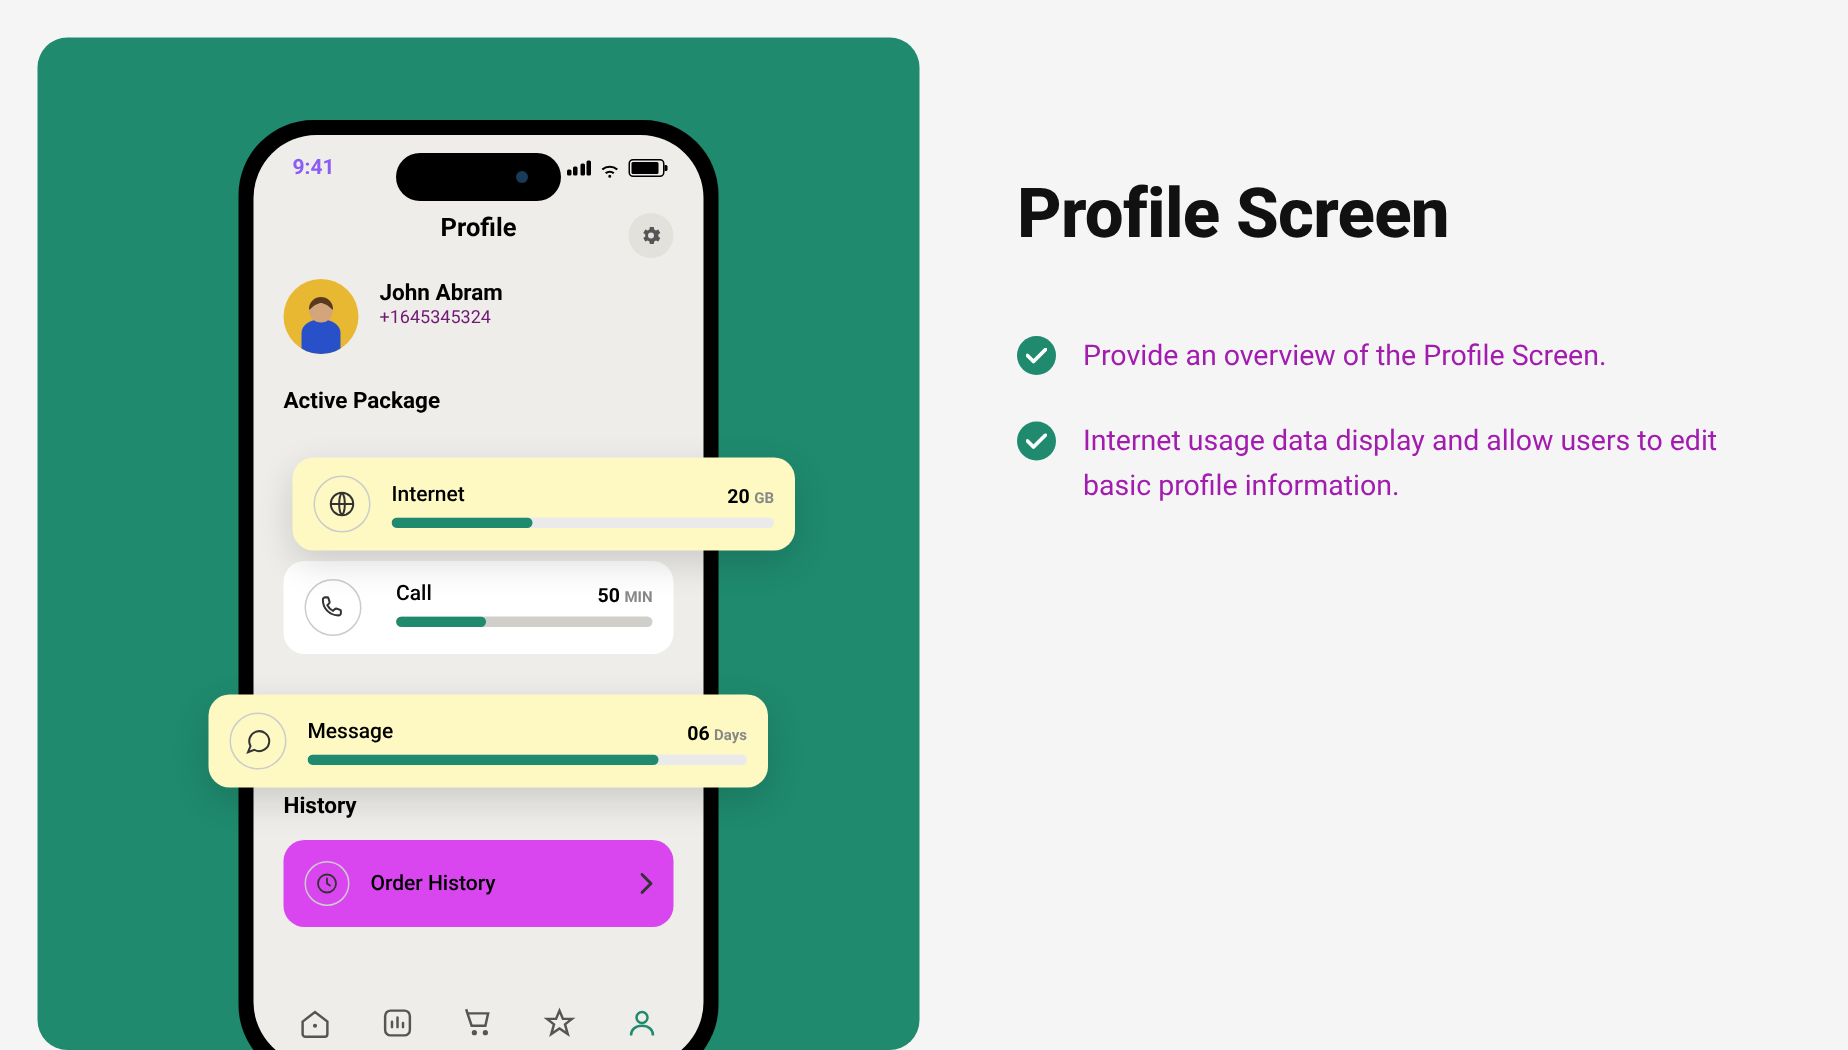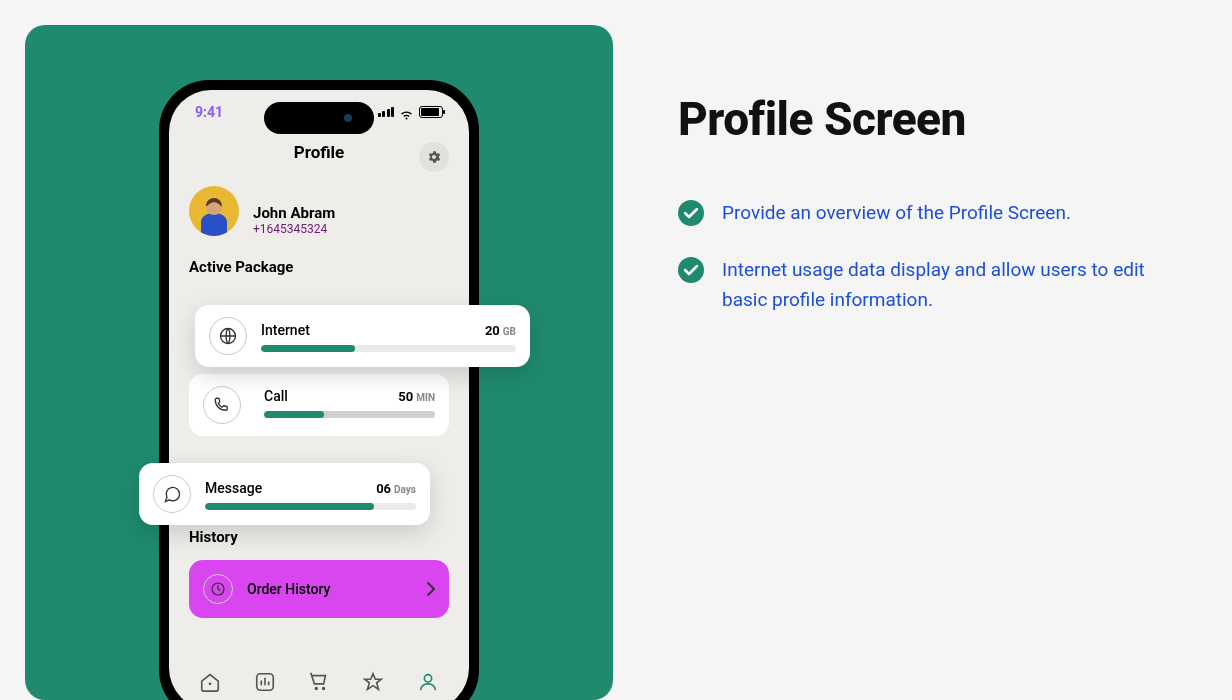--- a/index.html
+++ b/index.html
@@ -16,50 +16,50 @@
 .signal span{width:3px;background:#000;border-radius:1px}
 .s1{height:4px}.s2{height:6px}.s3{height:8px}.s4{height:10px}
 .wifi{width:15px;height:11px;position:relative}
 .wifi svg{width:15px;height:11px}
 .battery{width:24px;height:12px;border:1.5px solid #000;border-radius:3px;position:relative}
 .battery::after{content:'';position:absolute;right:-3px;top:3px;width:2px;height:4px;background:#000;border-radius:0 1px 1px 0}
 .battery::before{content:'';position:absolute;left:1px;top:1px;width:18px;height:8px;background:#000;border-radius:1px}
 .header{display:flex;justify-content:center;align-items:flex-start;padding:22px 20px 6px;position:relative}
 .title{font-size:17px;font-weight:700;color:#000}
 .gear{position:absolute;right:20px;width:30px;height:30px;border-radius:50%;background:#e2e1dc;display:flex;align-items:center;justify-content:center}
-.user-row{display:flex;align-items:flex-end;gap:14px;padding:18px 20px 8px}
+.user-row{display:flex;align-items:flex-start;gap:14px;padding:18px 20px 8px}
 .avatar{width:50px;height:50px;border-radius:50%;background:#e9b833;position:relative;overflow:hidden}
 .avatar svg{position:absolute;bottom:-2px;left:50%;transform:translateX(-50%)}
 .uname{font-size:15px;font-weight:700;color:#000}
 .uphone{font-size:12px;color:#701a75}
 .section{font-size:15px;font-weight:700;color:#000;padding:14px 20px 8px}
-.card{background:#ffffff;border-radius:14px;padding:12px 14px;box-shadow:0 8px 24px rgba(0,0,0,0.15);display:flex;align-items:center;gap:14px}
+.card{background:#fef9c3;border-radius:14px;padding:12px 14px;box-shadow:0 8px 24px rgba(0,0,0,0.15);display:flex;align-items:center;gap:14px}
 .card-icon{width:38px;height:38px;border:1.5px solid #ccc;border-radius:50%;display:flex;align-items:center;justify-content:center;flex-shrink:0}
 .card-body{flex:1}
 .card-top{display:flex;justify-content:space-between;align-items:center;margin-bottom:6px}
 .card-label{font-size:14px;font-weight:500;color:#000}
 .card-val{font-size:13px;font-weight:700;color:#000}
 .card-unit{font-size:10px;font-weight:700;color:#888;margin-left:3px}
 .bar{height:7px;background:#eaeaea;border-radius:4px;overflow:hidden}
 .bar-fill{height:100%;background:#1f8a6e;border-radius:4px}
 .muted-card{background:#ffffff;border-radius:14px;padding:12px 14px;display:flex;gap:23px;margin:0 20px}
 .muted-card .bar{background:#d0cfca}
 .float1{position:absolute;top:280px;left:170px;width:335px;z-index:20}
-.float2{position:absolute;top:438px;left:114px;width:291px;z-index:20}
+.float2{position:absolute;top:438px;left:114px;width:373px;z-index:20}
 .phone-inner .muted-card{margin-top:90px}
 .history-card{background:#d946ef;border-radius:14px;padding:14px;margin:6px 20px 0;display:flex;align-items:center;gap:14px}
 .chev{margin-left:auto}
 .bottom-nav{position:absolute;bottom:0;left:0;right:0;height:56px;display:flex;justify-content:space-around;align-items:center;padding:0 14px}
 .nav-item{display:flex;align-items:center;justify-content:center;color:#555}
 .nav-item.active{color:#1f8a6e}
-.right{flex:1;padding:92px 80px 0 65px}
+.right{flex:1;padding:116px 80px 0 65px}
 .h1{font-size:46px;font-weight:800;color:#111;margin-bottom:52px;letter-spacing:-0.5px}
 .bullet{display:flex;gap:18px;margin-bottom:28px;align-items:flex-start}
 .check{width:26px;height:26px;background:#1f8a6e;border-radius:50%;display:flex;align-items:center;justify-content:center;flex-shrink:0;margin-top:2px}
-.btext{font-size:19px;color:#1d4ed8;line-height:1.55}
+.btext{font-size:19px;color:#a21caf;line-height:1.55}
 .spacer{height:78px}
 </style>
 </head>
 <body>
 
 <div class="container">
   <div class="left">
     <div class="phone">
       <div class="phone-inner">
         <div class="notch"></div>

